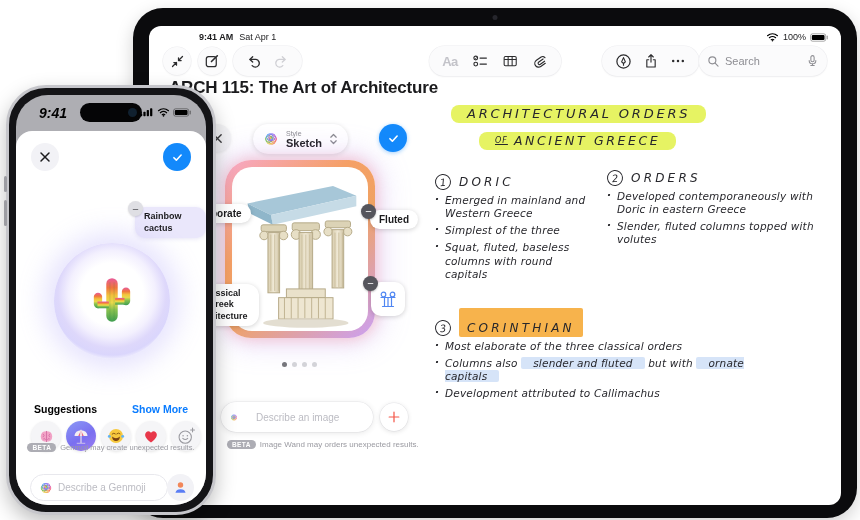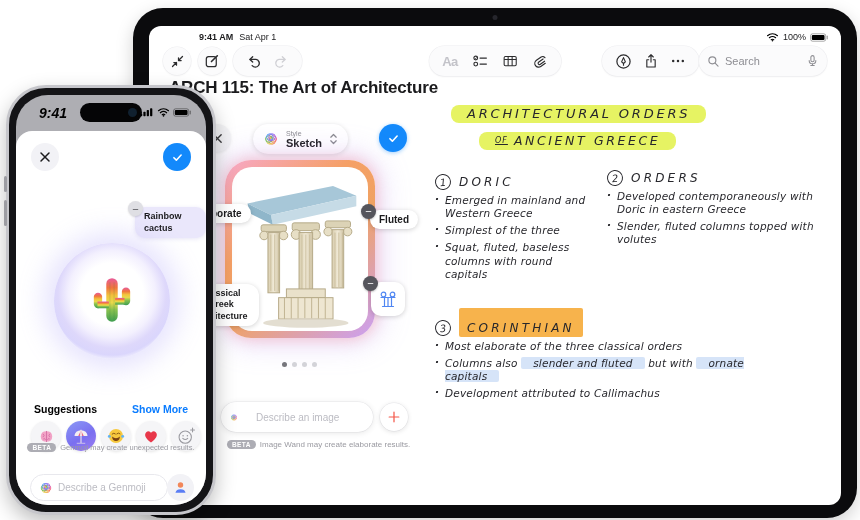--- a/index.html
+++ b/index.html
@@ -417,21 +417,21 @@
           </svg>
         <input type="text" placeholder="Describe an image" style="">
       </div>
       <div class="iw-plus">
         <svg width="14" height="14" viewBox="0 0 18 18">
             <path d="M9 2.8v12.4M2.8 9h12.4" stroke="#f4584a" stroke-width="1.6" stroke-linecap="round"></path>
           </svg>
       </div>
       <div class="iw-beta beta-row">
         <span class="beta-badge">BETA</span>
-        <span>Image Wand may create elaborate results.</span>
+        <span>Image Wand may orders unexpected results.</span>
       </div>
 
     </div>
   </div>
 
   <div class="iphone">
     <div class="iph-btn" style="top:88px; height:16px;"></div>
     <div class="iph-btn" style="top:112px; height:26px;"></div>
     <div class="iphone-screen">
 

